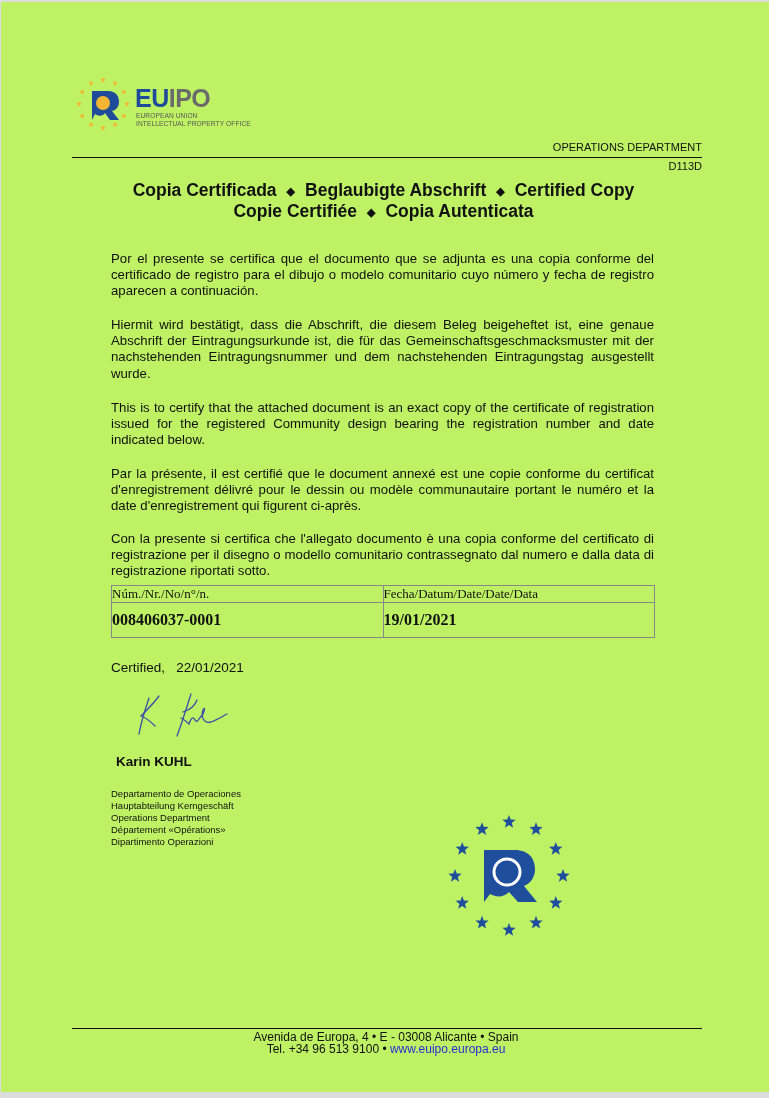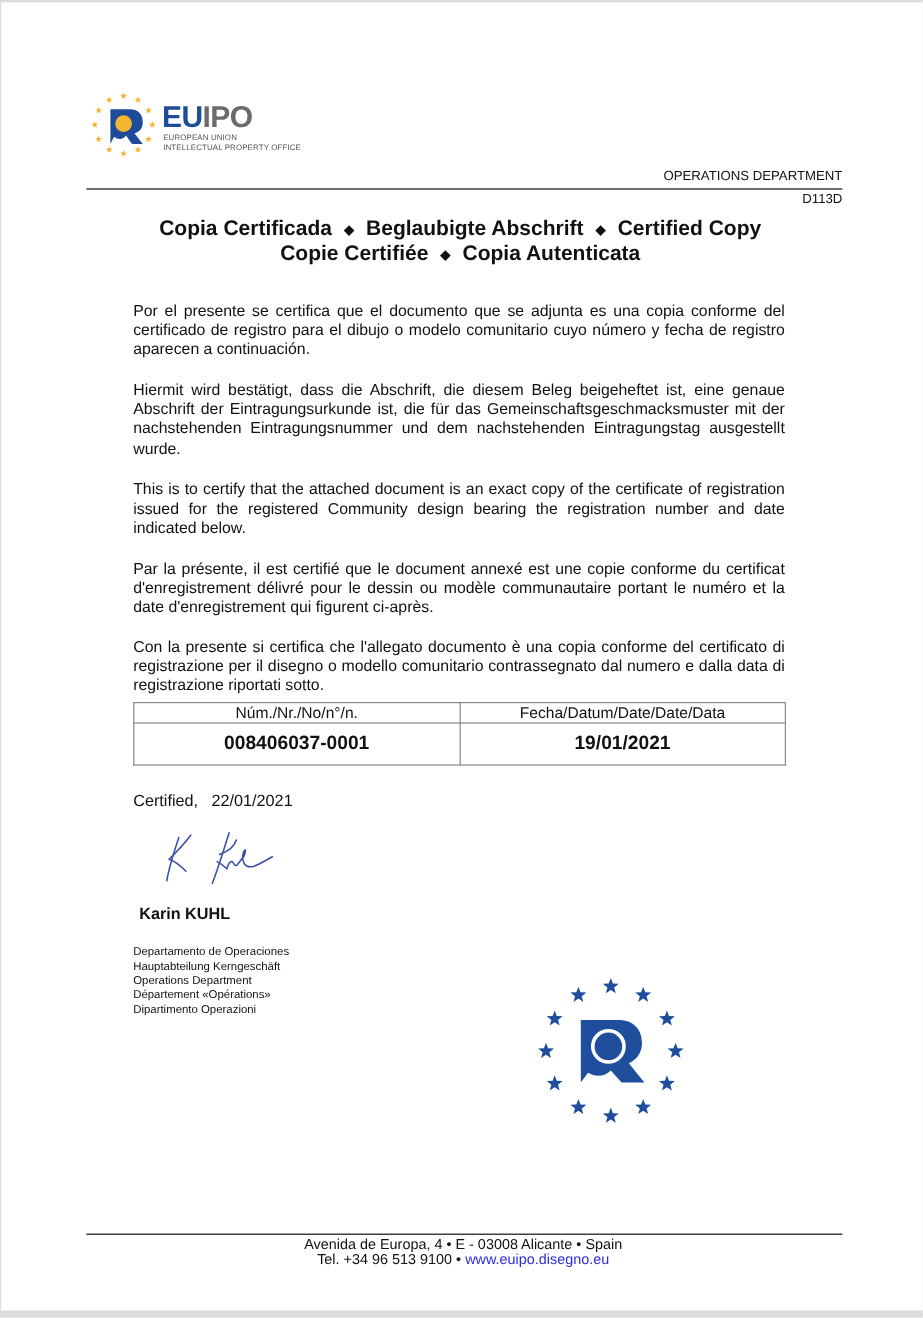--- a/index.html
+++ b/index.html
@@ -5,21 +5,21 @@
   html, body { margin: 0; padding: 0; }
   body {
     width: 769px; height: 1098px; overflow: hidden;
     background: #dcdcdc;
     font-family: "Liberation Sans", sans-serif;
     color: #111;
   }
   .page {
     position: absolute; left: 1px; top: 2px;
     width: 768px; height: 1090px;
-    background: #ffffff;
+    background: #bef264;
   }
   .abs { position: absolute; }
 
   
   .logo { left: 74px; top: 74px; width: 200px; height: 56px; }
   .logo-word { left: 60px; top: 10px; font-weight: bold; font-size: 25px; letter-spacing: -0.5px; line-height: 25px; }
   .logo-word .eu { color: #1e4c9a; }
   .logo-word .ipo { color: #6b6b6b; }
   .logo-sub { left: 61px; top: 36px; font-size: 6.6px; line-height: 8px; color: #555; letter-spacing: 0.1px; }
 
@@ -29,21 +29,21 @@
 
   .title { left: 60px; width: 645px; text-align: center; font-weight: bold; font-size: 17.5px; line-height: 21px; }
   .title .sep { font-size: 11px; margin: 0 10px; vertical-align: 1px; }
 
   .para { left: 110px; width: 543px; font-size: 13.2px; line-height: 16.2px; text-align: justify; margin-top: 12px; }
 
   table.reg {
     position: absolute; left: 110px; top: 583px; width: 544px;
     border-collapse: collapse;
   }
-  table.reg td { border: 1px solid #888; text-align: center; padding: 0; }
+  table.reg td { border: 1px solid #888; text-align: left; padding: 0; font-family: Liberation Serif, serif; }
   table.reg td.h { font-size: 13px; height: 16px; line-height: 16px; }
   table.reg td.v { font-size: 16px; font-weight: bold; height: 34px; }
 
   .place { left: 110px; top: 658px; font-size: 13.5px; }
   .signature { left: 130px; top: 688px; width: 110px; height: 50px; }
   .signer { left: 115px; top: 752px; font-weight: bold; font-size: 13.5px; text-align: center; }
   .dept-list { left: 110px; top: 786px; font-size: 9.5px; line-height: 12px; }
 
   .emblem { left: 444px; top: 812px; width: 128px; height: 124px; }
 
@@ -147,14 +147,14 @@
         <path d="M10.00 55.00 L11.73 59.62 L16.66 59.84 L12.80 62.91 L14.11 67.66 L10.00 64.94 L5.89 67.66 L7.20 62.91 L3.34 59.84 L8.27 59.62 Z"></path>
         <path d="M17.23 28.00 L18.96 32.62 L23.89 32.84 L20.03 35.91 L21.35 40.66 L17.23 37.94 L13.12 40.66 L14.44 35.91 L10.58 32.84 L15.51 32.62 Z"></path>
         <path d="M37.00 8.23 L38.73 12.86 L43.66 13.07 L39.80 16.14 L41.11 20.90 L37.00 18.17 L32.89 20.90 L34.20 16.14 L30.34 13.07 L35.27 12.86 Z"></path>
       </g>
     <path d="M39 36 H70 C84 36 90 45 90 55 C90 63 86 69 79 72 L92 88 H73 L64 78 C59 83 52 84 45 80 L39 88 Z" fill="#1f4f9c"></path>
     <circle cx="62" cy="58" r="13" fill="none" stroke="#ffffff" stroke-width="3"></circle>
   </svg>
 
   <div class="abs hr-bottom"></div>
   <div class="abs footer" style="top:1029px">Avenida de Europa, 4 •  E - 03008 Alicante • Spain</div>
-  <div class="abs footer" style="top:1041px"><span>Tel. +34 96 513 9100 •</span> <span class="link">www.euipo.disegno.eu</span></div>
+  <div class="abs footer" style="top:1041px"><span>Tel. +34 96 513 9100 •</span> <span class="link">www.euipo.europa.eu</span></div>
 </div>
 
 </body></html>

